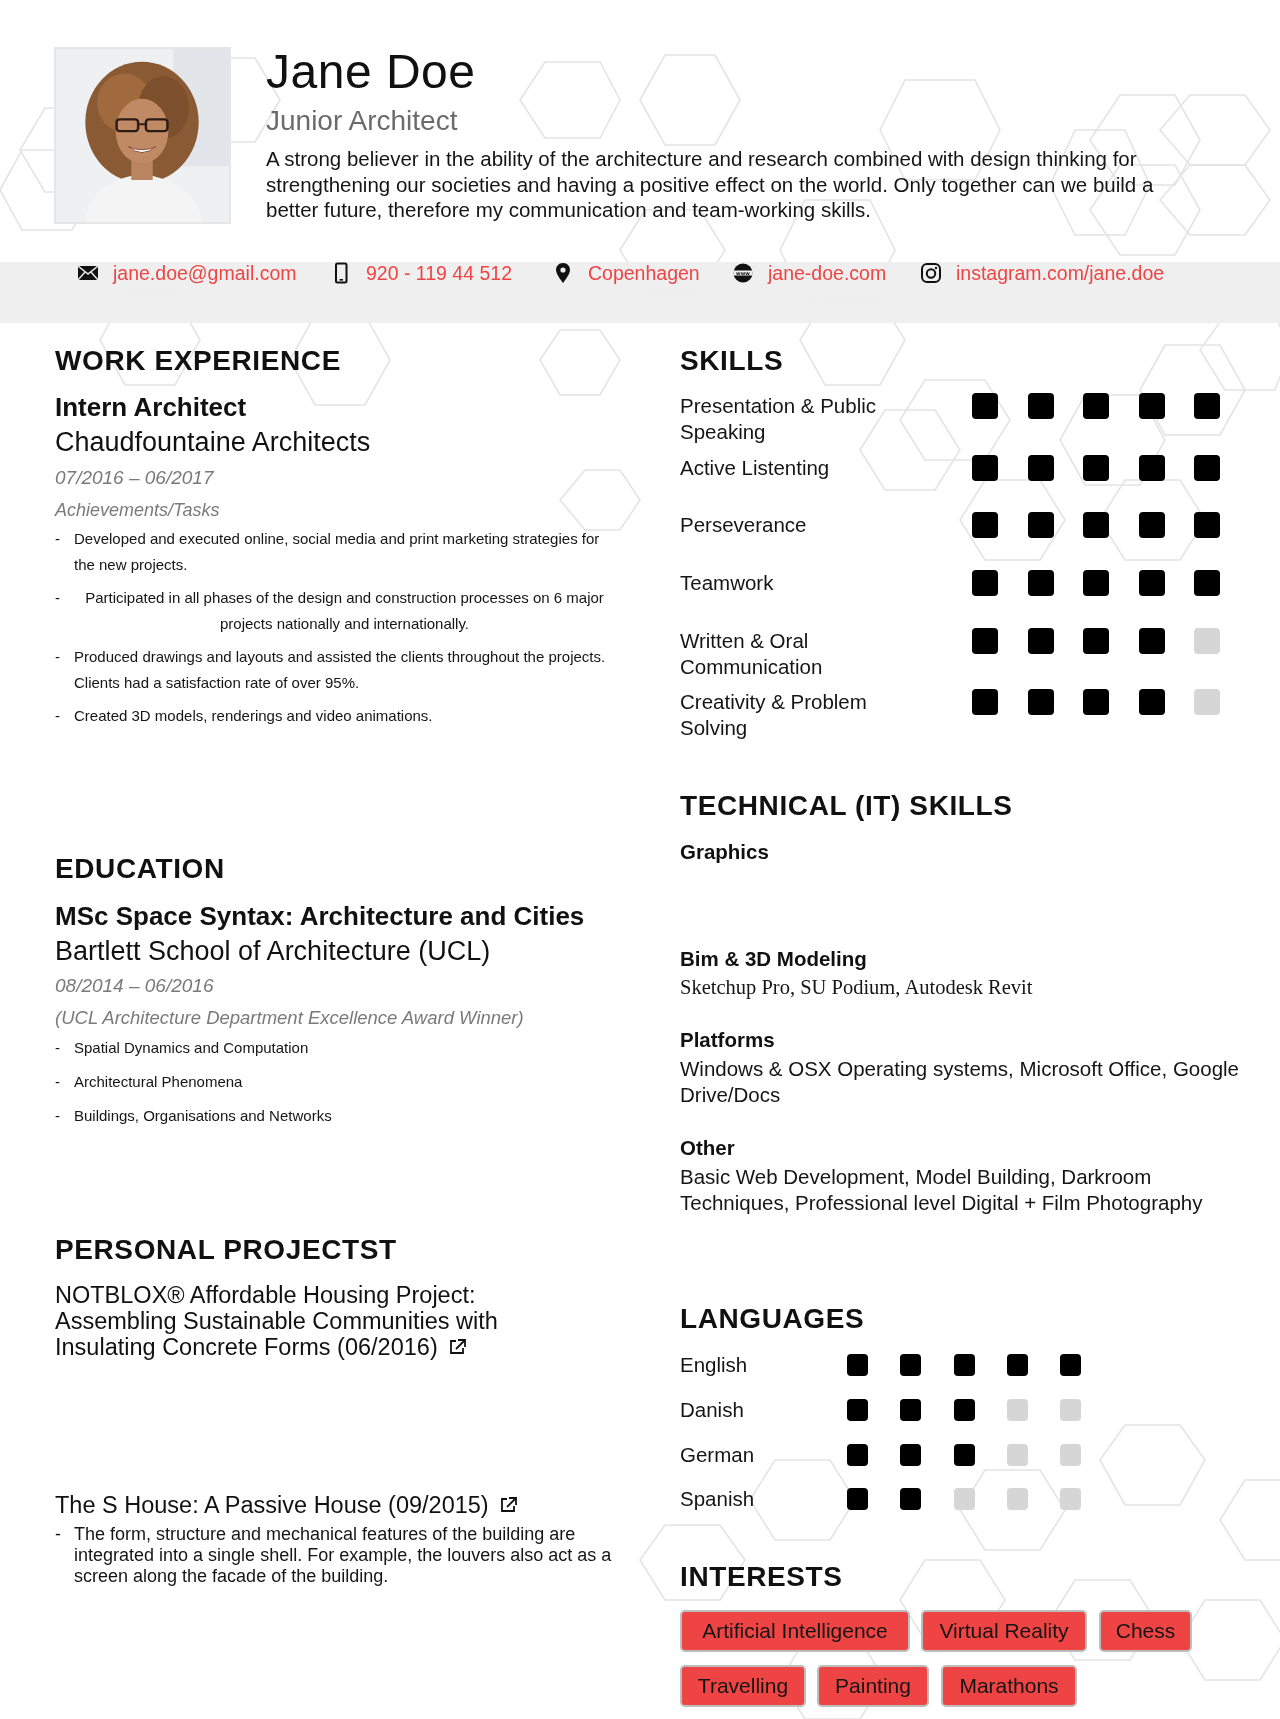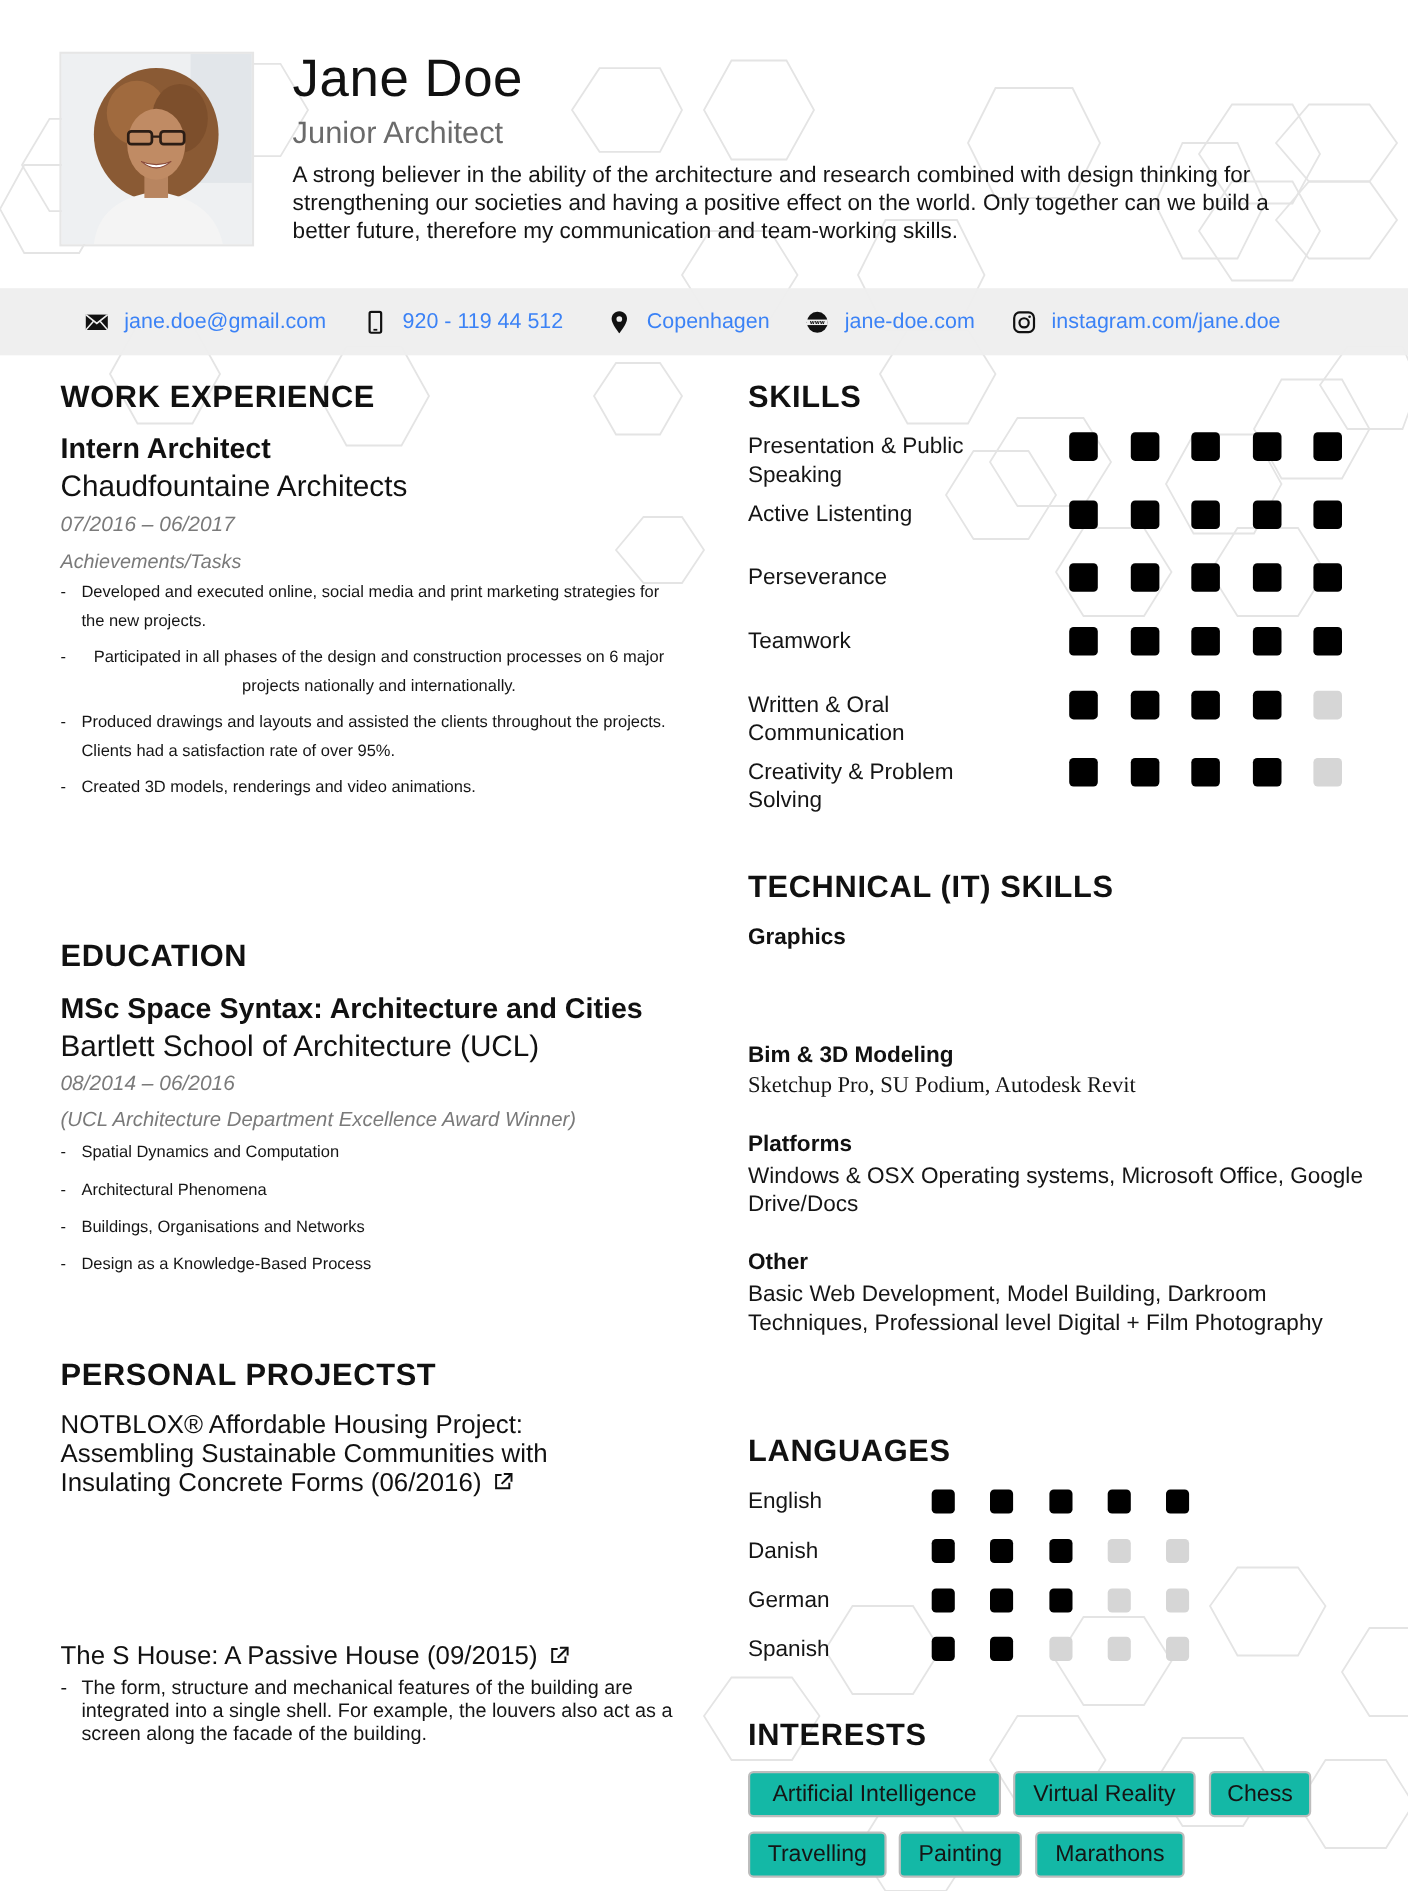--- a/index.html
+++ b/index.html
@@ -11,21 +11,21 @@
 
   
   .photo { position: absolute; left: 54px; top: 47px; width: 177px; height: 177px; border: 2px solid #e6e6e6; background: linear-gradient(180deg,#eef1f3 0%,#e7eaec 60%,#f4f4f4 100%); overflow: hidden; }
   .photo svg { width: 100%; height: 100%; display: block; }
   .name { position: absolute; left: 266px; top: 44px; font-size: 48px; font-weight: 400; letter-spacing: 0.5px; color: #111; line-height: 56px; }
   .jobtitle { position: absolute; left: 266px; top: 104px; font-size: 28px; color: #6b6b6b; line-height: 34px; }
   .summary { position: absolute; left: 266px; top: 146px; width: 930px; font-size: 20.5px; line-height: 25.5px; color: #151515; }
 
   
   .contactbar { position: absolute; left: 0; top: 262px; width: 1280px; height: 61px; background: rgba(238,238,238,0.95); display: flex; align-items: center; }
-  .contact { position: absolute; top: 0; height: 61px; display: flex; align-items: center; font-size: 19.5px; color: #3b82f6; }
+  .contact { position: absolute; top: 0; height: 61px; display: flex; align-items: flex-start; font-size: 19.5px; color: #ef4444; }
   .contact .ic { width: 22px; height: 22px; margin-right: 14px; display: inline-flex; align-items: center; justify-content: center; }
   .contact .ic svg { width: 22px; height: 22px; }
 
   
   .h2 { position: absolute; font-size: 28px; font-weight: 700; letter-spacing: 0.6px; color: #111; line-height: 34px; }
   .abs { position: absolute; }
   .jobtitle2 { font-size: 26px; font-weight: 700; line-height: 32px; color: #111; }
   .company { font-size: 27px; line-height: 34px; color: #111; }
   .dates { font-size: 19px; font-style: italic; color: #7a7a7a; line-height: 24px; }
   .sub { font-size: 18px; font-style: italic; color: #7a7a7a; line-height: 24px; }
@@ -39,21 +39,21 @@
   
   .skillrow { position: absolute; left: 680px; width: 560px; }
   .skillname { position: absolute; left: 0; top: 0; width: 240px; font-size: 20.5px; line-height: 25.5px; color: #151515; }
   .dots { position: absolute; top: 0; height: 26px; }
   .dot { position: absolute; top: 0; width: 26px; height: 26px; border-radius: 4px; background: #000; }
   .dot.off { background: #d6d6d6; }
 
   .techcat { font-size: 20.5px; font-weight: 700; line-height: 25px; color: #111; }
   .techval { font-size: 20.5px; line-height: 25.5px; color: #151515; }
 
-  .chip { position: absolute; height: 42px; border: 2px solid #bdbdbd; border-radius: 5px; background: #14b8a6; font-size: 21px; color: #151515; display: flex; align-items: center; justify-content: center; }
+  .chip { position: absolute; height: 42px; border: 2px solid #bdbdbd; border-radius: 5px; background: #ef4444; font-size: 21px; color: #151515; display: flex; align-items: center; justify-content: center; }
 </style>
 </head>
 <body>
 
 <svg class="hexbg" viewBox="0 0 1280 1719" xmlns="http://www.w3.org/2000/svg">
   <g fill="none" stroke="#e4e4e4" stroke-width="1.6">
     <polygon points="20,150 45,108 95,108 120,150 95,192 45,192"></polygon>
     <polygon points="0,190 22,150 72,150 95,190 72,230 22,230"></polygon>
     <polygon points="180,100 205,58 255,58 280,100 255,142 205,142"></polygon>
     <polygon points="520,100 545,62 600,62 620,100 600,138 545,138"></polygon>
@@ -181,21 +181,20 @@
 
   <div class="h2" style="left:55px;top:852px;">EDUCATION</div>
   <div class="abs jobtitle2" style="left:55px;top:900px;">MSc Space Syntax: Architecture and Cities</div>
   <div class="abs company" style="left:55px;top:934px;">Bartlett School of Architecture (UCL)</div>
   <div class="abs dates" style="left:55px;top:974px;">08/2014 – 06/2016</div>
   <div class="abs sub" style="left:55px;top:1006px;font-size:18.5px;">(UCL Architecture Department Excellence Award Winner)</div>
   <ul class="abs dash" style="left:55px;top:1035px;width:560px;">
     <li style="margin-bottom:8.5px;">Spatial Dynamics and Computation</li>
     <li style="margin-bottom:8.5px;">Architectural Phenomena</li>
     <li style="margin-bottom:8.5px;">Buildings, Organisations and Networks</li>
-    <li>Design as a Knowledge-Based Process</li>
   </ul>
 
   <div class="h2" style="left:55px;top:1233px;">PERSONAL PROJECTST</div>
   <div class="abs projtitle" style="left:55px;top:1282px;width:470px;">
     <span>NOTBLOX® Affordable Housing Project: Assembling Sustainable Communities with Insulating Concrete Forms (06/2016)</span><svg class="extlink" viewBox="0 0 20 18">
         <path d="M8 3 H3 V15 H15 V10" fill="none" stroke="#111" stroke-width="1.8"></path>
         <path d="M10 2 H17 V9" fill="none" stroke="#111" stroke-width="1.8"></path>
         <path d="M17 2 L8 11" stroke="#111" stroke-width="1.8"></path>
       </svg>
   </div>

